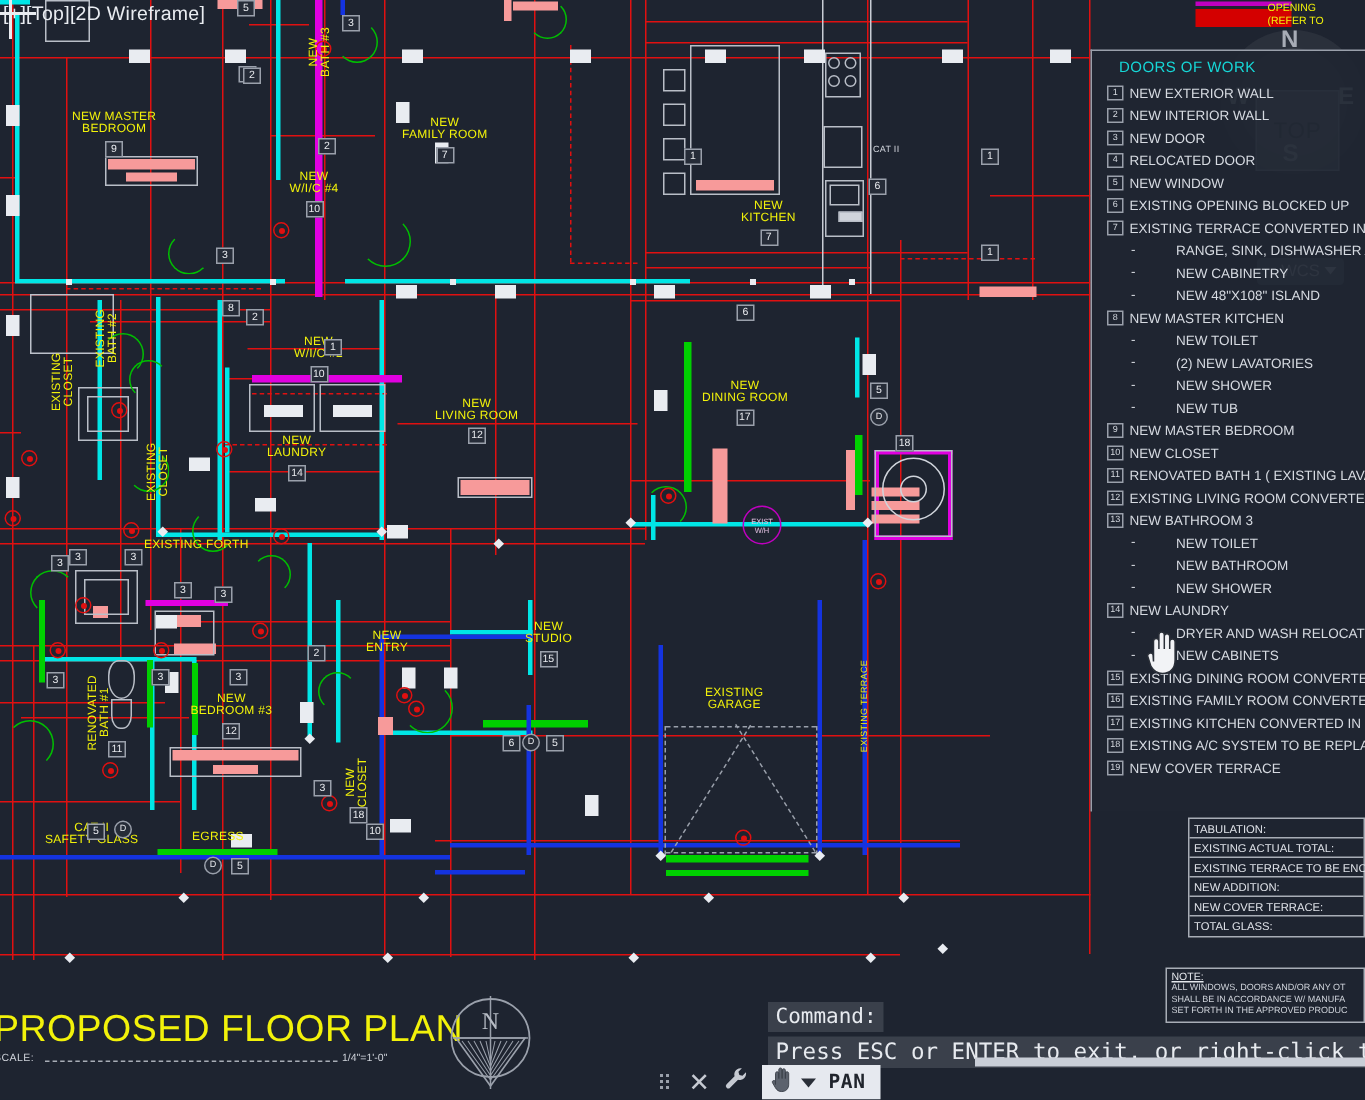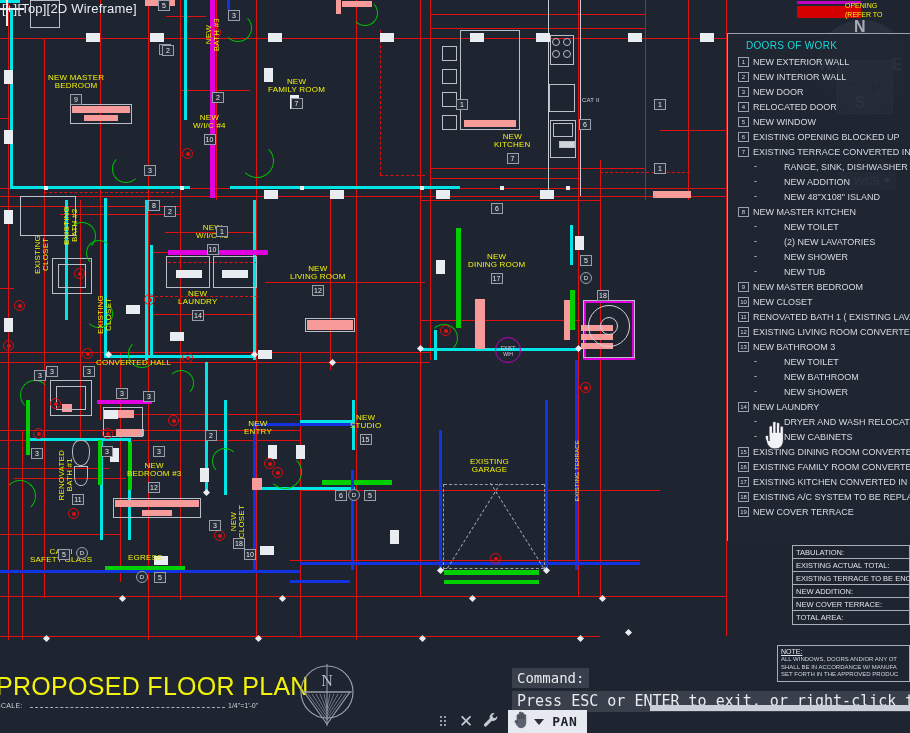--- a/index.html
+++ b/index.html
@@ -525,21 +525,21 @@
         <div class="tag" style="left: 206.5px; top: 244px;">10</div>
         <div class="room-lbl" style="left: 178px; top: 290px;">NEW
 LAUNDRY</div>
         <div class="tag" style="left: 192px; top: 310px;">14</div>
         <div class="room-lbl" style="left: 290px; top: 265px;">NEW
 LIVING ROOM</div>
         <div class="tag" style="left: 312px; top: 285px;">12</div>
         <div class="room-lbl" style="left: 468px; top: 253px;">NEW
 DINING ROOM</div>
         <div class="tag" style="left: 490.5px; top: 273px;">17</div>
-        <div class="room-lbl" style="left: 96px; top: 359px;">CONVERTED HALL</div>
+        <div class="room-lbl" style="left: 96px; top: 359px;">EXISTING FORTH</div>
         <div class="room-lbl vert" style="left: 58px; top: 450px;">RENOVATED
 BATH #1</div>
         <div class="tag" style="left: 72px; top: 494px;">11</div>
         <div class="room-lbl" style="left: 127px; top: 462px;">NEW
 BEDROOM #3</div>
         <div class="tag" style="left: 148px; top: 482px;">12</div>
         <div class="room-lbl vert" style="left: 230px; top: 505px;">NEW
 CLOSET</div>
         <div class="tag" style="left: 244px; top: 549px;">10</div>
         <div class="room-lbl" style="left: 244px; top: 420px;">NEW
@@ -652,21 +652,21 @@
         <div class="lg-row">
           <span class="lg-num">7</span>
           <span class="lg-txt">EXISTING TERRACE CONVERTED IN N</span>
         </div>
         <div class="lg-sub">
           <span class="lg-dash">-</span>
           <span class="lg-txt">RANGE, SINK, DISHWASHER AN</span>
         </div>
         <div class="lg-sub">
           <span class="lg-dash">-</span>
-          <span class="lg-txt">NEW ADDITION</span>
+          <span class="lg-txt">NEW CABINETRY</span>
         </div>
         <div class="lg-sub">
           <span class="lg-dash">-</span>
           <span class="lg-txt">NEW 48"X108" ISLAND</span>
         </div>
         <div class="lg-row">
           <span class="lg-num">8</span>
           <span class="lg-txt">NEW MASTER KITCHEN</span>
         </div>
         <div class="lg-sub">
@@ -751,21 +751,21 @@
         </div>
       </div>
   </div>
 
   <div id="tabulation">
       <div class="tb">TABULATION:</div>
       <div class="tb">EXISTING ACTUAL TOTAL:</div>
       <div class="tb">EXISTING TERRACE TO BE ENC</div>
       <div class="tb">NEW ADDITION:</div>
       <div class="tb">NEW COVER TERRACE:</div>
-      <div class="tb">TOTAL AREA:</div>
+      <div class="tb">TOTAL GLASS:</div>
     </div>
 
   <div id="noteblk">
     <div class="nt-h">NOTE:</div>
     <div id="note-lines">
         <div class="nt-l">ALL WINDOWS, DOORS AND/OR ANY OT</div>
         <div class="nt-l">SHALL BE IN ACCORDANCE W/ MANUFA</div>
         <div class="nt-l">SET FORTH IN THE APPROVED PRODUC</div>
       </div>
   </div>

